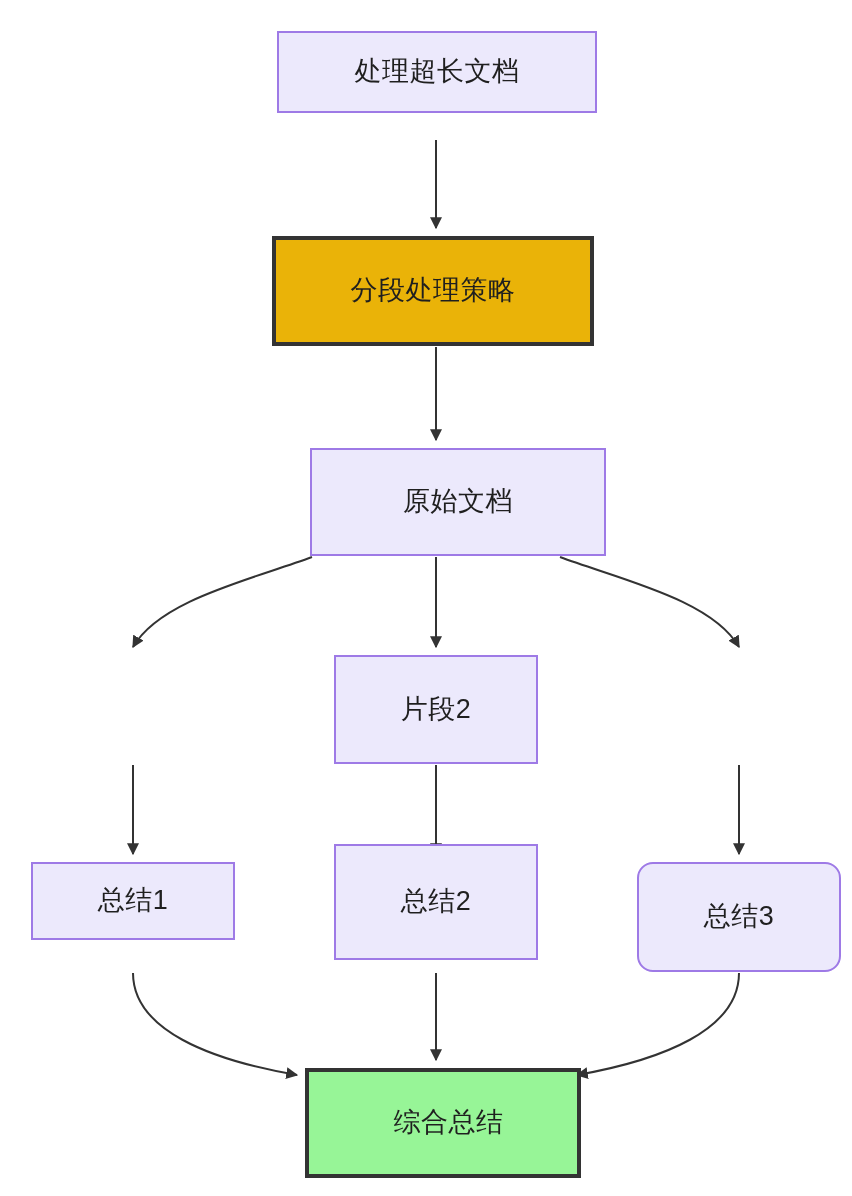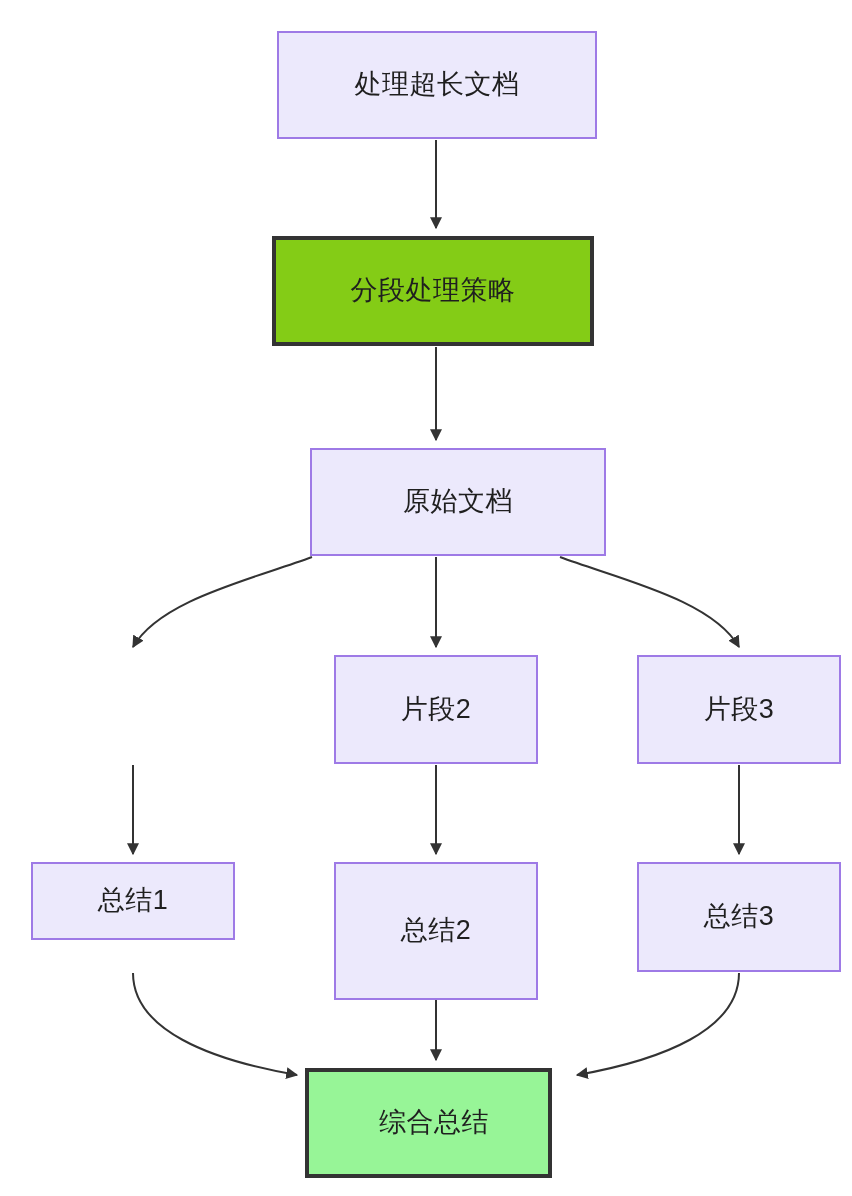--- a/index.html
+++ b/index.html
@@ -36,21 +36,21 @@
     line-height: 1.25;
     color: #1f1f1f;
     letter-spacing: 0.5px;
   }
   .node-default {
     background: #ece9fc;
     border: 2px solid #9e7ae6;
     font-size: 27px;
   }
   .node-strategy {
-    background: #84cc16;
+    background: #eab308;
     border: 4px solid #333333;
     font-size: 27px;
   }
   .node-final {
     background: #97f597;
     border: 4px solid #333333;
     font-size: 27px;
   }
   .node-small {
     font-size: 27px;
@@ -86,50 +86,47 @@
     <path d="M 436 765 L 436 854" stroke="#333333" stroke-width="2" fill="none" marker-end="url(#arrow)"></path>
     <path d="M 739 765 L 739 854" stroke="#333333" stroke-width="2" fill="none" marker-end="url(#arrow)"></path>
 
     <path d="M 133 973 C 133 1030, 210 1060, 297 1075" stroke="#333333" stroke-width="2" fill="none" marker-end="url(#arrow)"></path>
 
     <path d="M 436 973 L 436 1060" stroke="#333333" stroke-width="2" fill="none" marker-end="url(#arrow)"></path>
 
     <path d="M 739 973 C 739 1030, 662 1060, 577 1075" stroke="#333333" stroke-width="2" fill="none" marker-end="url(#arrow)"></path>
   </svg>
 
-  <div class="node node-default" style="left:277px; top:31px; width:320px; height:108px;">
+  <div class="node node-default" style="left:277px; top:31px; width:320px; height:82px;">
     <span class="node-label">处理超长文档</span>
   </div>
 
   <div class="node node-strategy" style="left:272px; top:236px; width:322px; height:110px;">
     <span class="node-label">分段处理策略</span>
   </div>
 
   <div class="node node-default" style="left:310px; top:448px; width:296px; height:108px;">
     <span class="node-label">原始文档</span>
   </div>
 
 
   <div class="node node-default node-small" style="left:334px; top:655px; width:204px; height:109px;">
     <span class="node-label">片段2</span>
   </div>
 
-  <div class="node node-default node-small" style="left:637px; top:655px; width:204px; height:109px;">
-    <span class="node-label">片段3</span>
-  </div>
 
   <div class="node node-default node-small" style="left:31px; top:862px; width:204px; height:78px;">
     <span class="node-label">总结1</span>
   </div>
 
-  <div class="node node-default node-small" style="left:334px; top:862px; width:204px; height:138px;">
+  <div class="node node-default node-small" style="left:334px; top:844px; width:204px; height:116px;">
     <span class="node-label">总结2</span>
   </div>
 
-  <div class="node node-default node-small" style="left:637px; top:862px; width:204px; height:110px;">
+  <div class="node node-default node-small" style="left:637px; top:862px; width:204px; height:110px;border-radius:16px;">
     <span class="node-label">总结3</span>
   </div>
 
-  <div class="node node-final" style="left:305px; top:1068px; width:247px; height:110px;padding-left:11px;">
+  <div class="node node-final" style="left:305px; top:1068px; width:276px; height:110px;padding-left:11px;">
     <span class="node-label">综合总结</span>
   </div>
 
 </div>
 
 </body></html>

